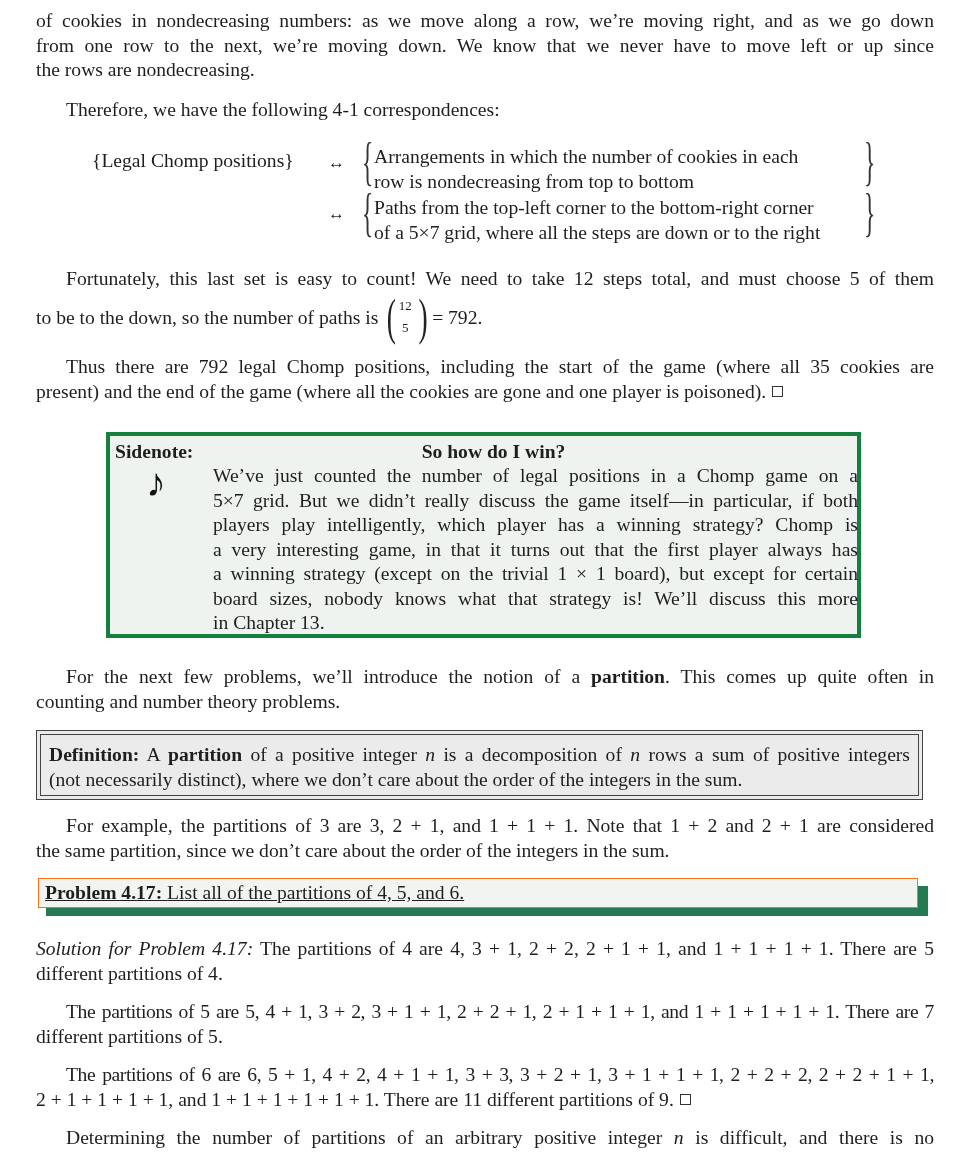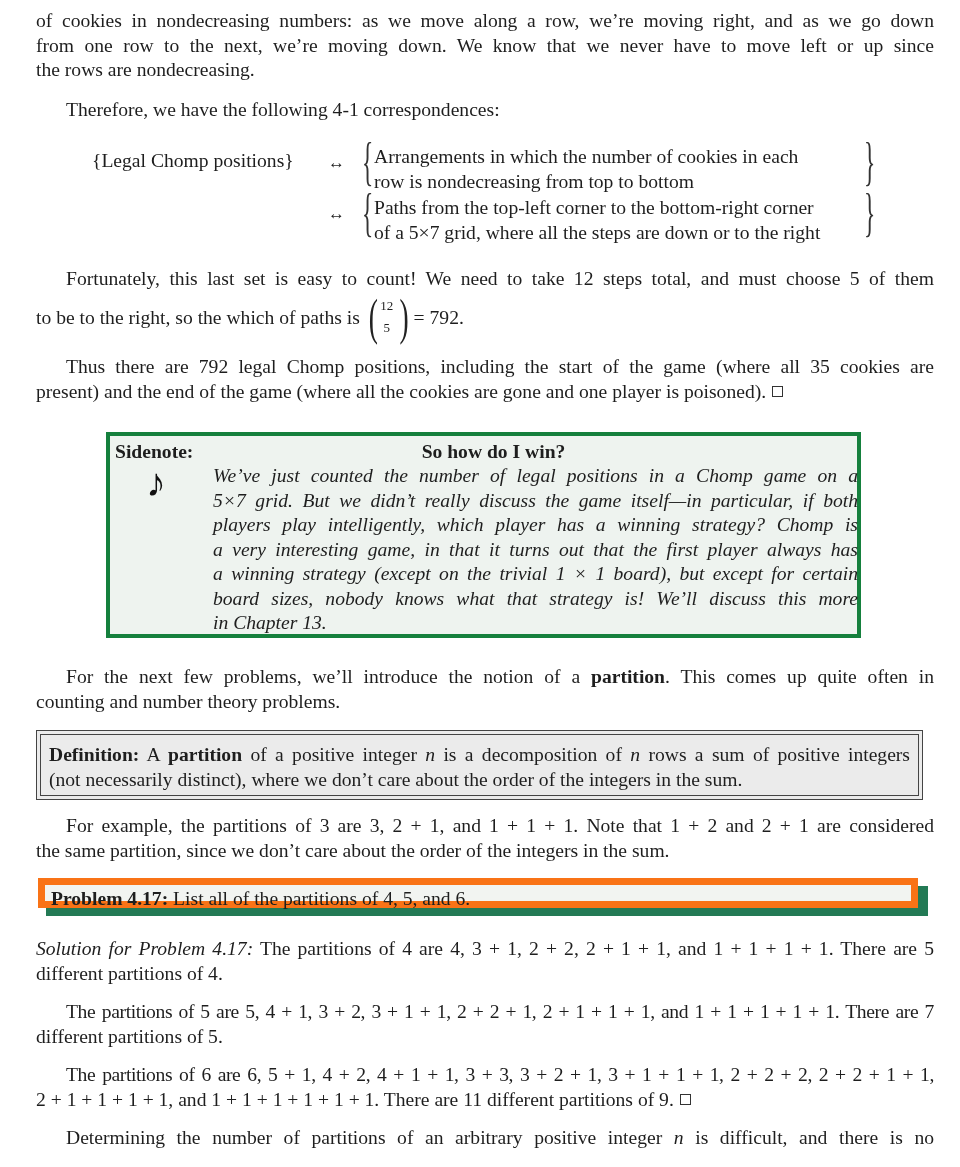--- a/index.html
+++ b/index.html
@@ -38,36 +38,36 @@
 
   
   .sidenote {
     position: absolute; left: 70px; top: 432px; width: 755px; height: 206px;
     border: 4px solid #15803d; background: #eef3ef;
     box-sizing: border-box;
   }
   .sidenote .label { position: absolute; left: 5px; top: 4px; font-weight: bold; }
   .sidenote .title { position: absolute; left: 0; width: 100%; top: 4px; text-align: center; font-weight: bold; padding-left: 20px; box-sizing: border-box; }
   .sidenote .note-icon { position: absolute; left: 36px; top: 27px; font-size: 40px; line-height: 40px; color: #111; }
-  .sidenote .body { position: absolute; left: 103px; top: 28px; width: 645px; text-align: justify; font-style: italic; }
+  .sidenote .body { position: absolute; left: 103px; top: 28px; width: 645px; text-align: justify; }
 
   
   .defbox {
     position: absolute; left: 0; top: 730px; width: 887px; height: 70px;
     border: 1px solid #444; background: #ebebeb; box-sizing: border-box; padding: 3px;
   }
   .defbox .inner { border: 1px solid #444; height: 100%; box-sizing: border-box; padding: 8px 8px; text-align: justify; }
 
   
   .probwrap { position: absolute; left: 2px; top: 878px; width: 890px; height: 40px; }
   .probshadow { position: absolute; left: 8px; top: 8px; width: 882px; height: 30px; background: #237a55; }
   .probbox {
     position: absolute; left: 0; top: 0; width: 880px; height: 30px;
-    border: 7px solid #f97316; background: #f2f4f1; box-sizing: border-box;
-    padding: 2px 6px; white-space: nowrap;
+    border: 1px solid #f97316; background: #f2f4f1; box-sizing: border-box;
+    padding: 2px 6px; white-space: nowrap; text-decoration: underline;
   }
 </style>
 </head>
 <body>
 
 <div class="page">
 
   <div class="abs" style="top:9px; left:0; width:898px;">
     <p style="text-align-last:justify;">of cookies in nondecreasing numbers: as we move along a row, we’re moving right, and as we go down</p>
     <p style="text-align-last:justify;">from one row to the next, we’re moving down. We know that we never have to move left or up since</p>
@@ -93,21 +93,21 @@
     <div class="set" style="top:188px;">
       <div>Paths from the top-left corner to the bottom-right corner</div>
       <div>of a 5×7 grid, where all the steps are down or to the right</div>
     </div>
     <span class="brace-l" style="left:828px; top:187px;">}</span>
   </div>
 
   <div class="abs" style="top:267px; left:0; width:898px;">
     <p class="indent" style="text-align-last:justify;">Fortunately, this last set is easy to count! We need to take 12 steps total, and must choose 5 of them</p>
     <div style="margin-top:2px; white-space:nowrap;">
-      <span>to be to the right, so the which of paths is</span>
+      <span>to be to the down, so the number of paths is</span>
       <span class="binom">
         <span class="paren pl">(</span>
         <span class="top">12</span>
         <span class="bot">5</span>
         <span class="paren pr">)</span>
       </span>
       <span>= 792.</span>
     </div>
   </div>
 

